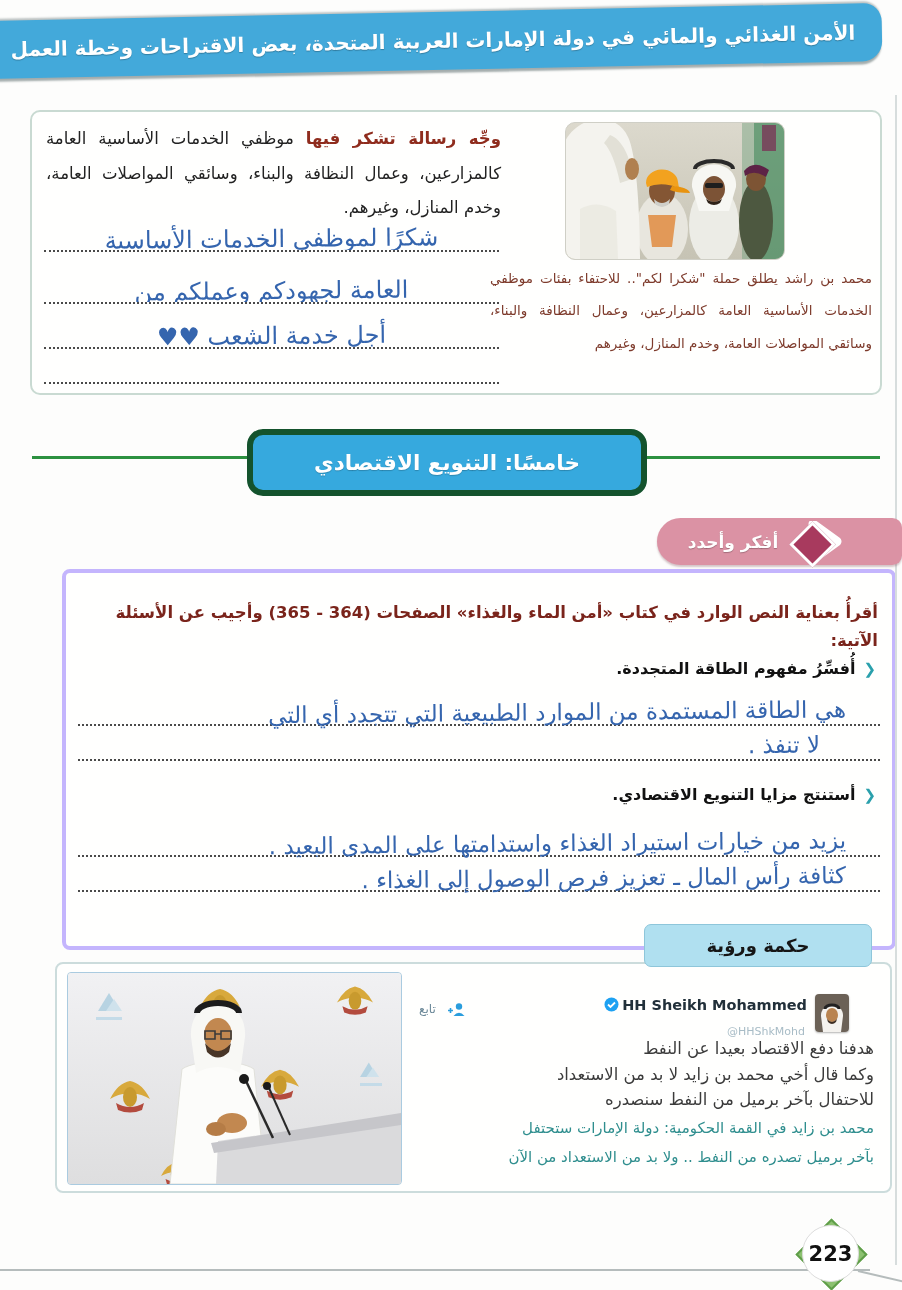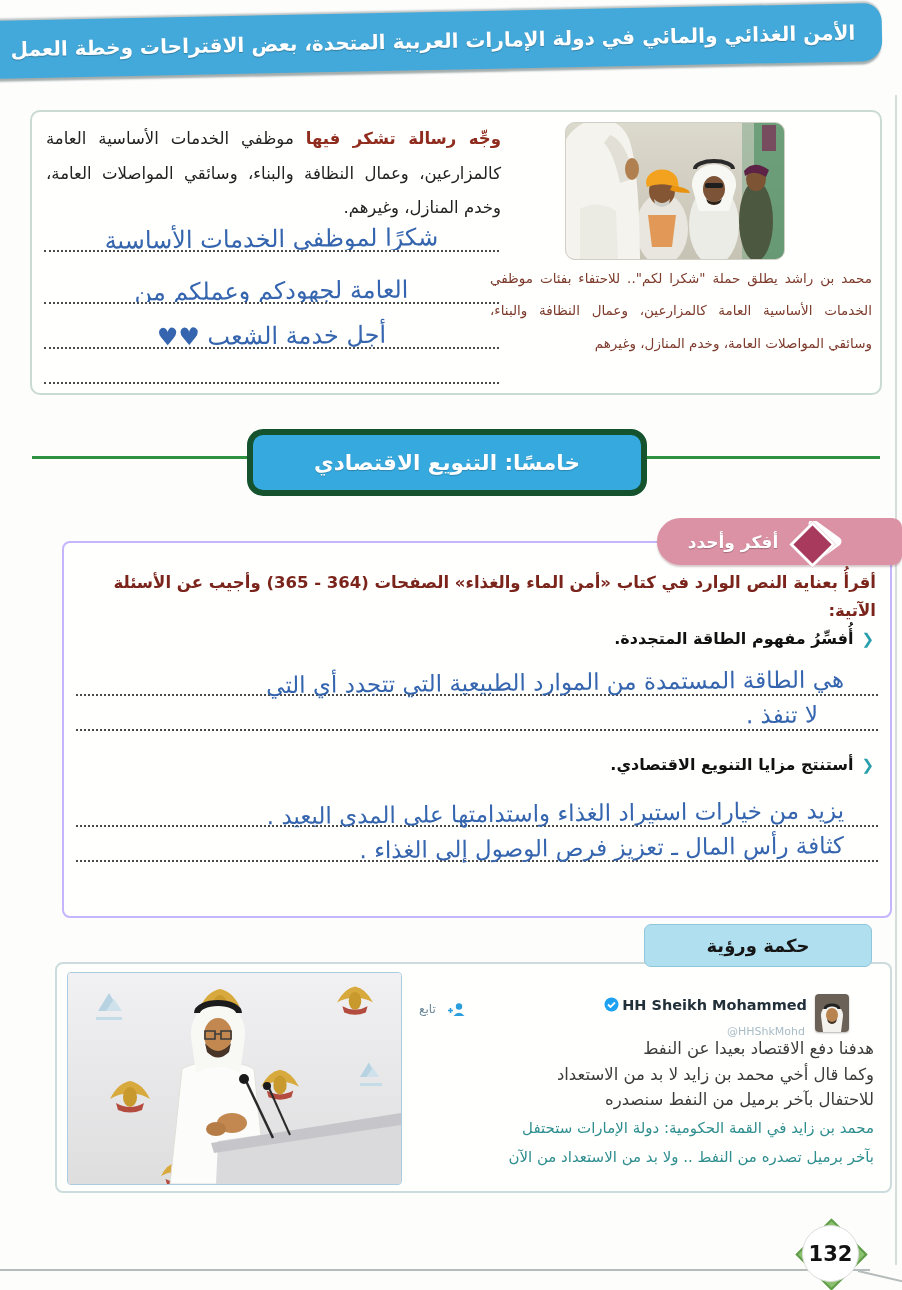--- a/index.html
+++ b/index.html
@@ -14,21 +14,21 @@
     background:#43a9da; border-radius:6px 18px 20px 6px;
     transform:rotate(-1.15deg);
     display:flex; align-items:center; justify-content:center;
     color:#ffffff; font-weight:bold; font-size:20px;
     box-shadow:0 4px 2px -1px #a4adad, 0 -3px 2px -1px #bcc2c2;
     direction:rtl; text-shadow:0 1px 1px rgba(0,0,0,.25);
   }
   
   .box{position:absolute; background:#fffffe; border-radius:10px;}
   .box1{left:30px; top:110px; width:848px; height:281px; border:2px solid #c9dad2;}
-  .box2{left:62px; top:541px; width:826px; height:373px; border:2px solid #c4b5fd; border-radius:8px;}
+  .box2{left:62px; top:569px; width:826px; height:373px; border:4px solid #c4b5fd; border-radius:8px;}
   .box3{left:55px; top:962px; width:833px; height:227px; border:2px solid #ccdcdc; border-radius:8px;}
   
   .prompt{
     position:absolute; left:14px; top:10px; width:455px;
     direction:rtl; text-align:justify; font-size:16.5px; line-height:2.1;
     color:#222222;
   }
   .prompt .hl{color:#8f2c1d; font-weight:bold;}
   .photo1{
     position:absolute; right:95px; top:10px; width:218px; height:136px;
@@ -362,16 +362,16 @@
       <div>محمد بن زايد في القمة الحكومية: دولة الإمارات ستحتفل</div>
       <div>بآخر برميل تصدره من النفط .. ولا بد من الاستعداد من الآن</div>
     </div>
   </div>
 
   <div class="scanline"></div>
   <div class="scanline-diag"></div>
   <div class="scan-edge"></div>
   <div class="pn-diamond"></div>
   <div class="pn-circle">
-    <span>132</span>
+    <span>223</span>
   </div>
 
 </div>
 
 </body></html>

